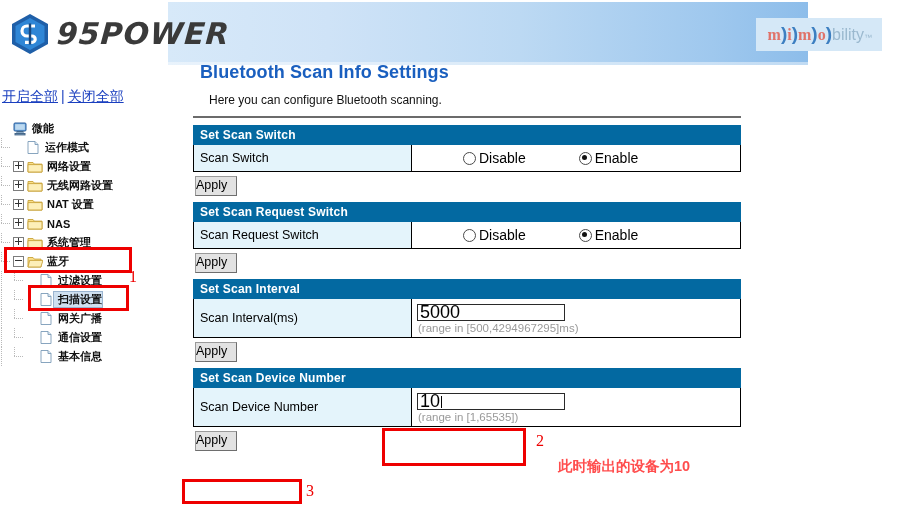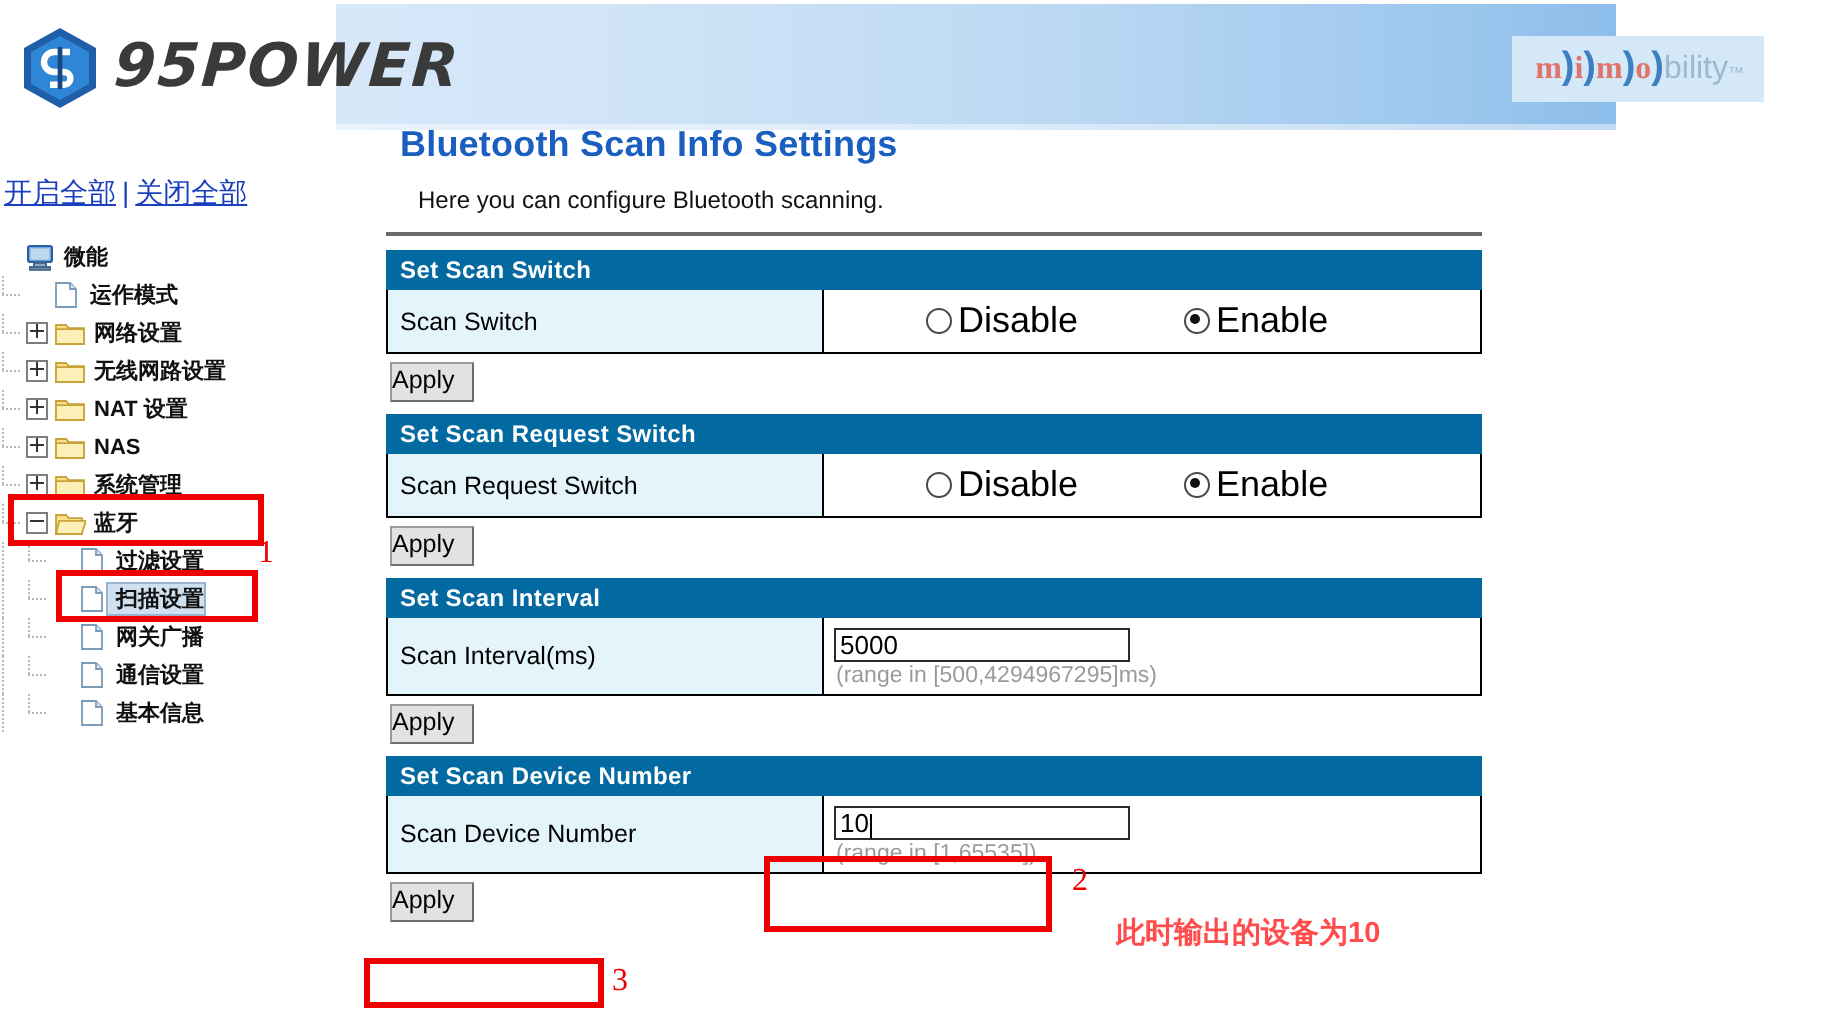--- a/index.html
+++ b/index.html
@@ -212,21 +212,21 @@
     flex: 1;
     padding: 5px 0 5px 9px;
     display: flex;
     align-items: center;
     background: #fff;
   }
   .cell-value.stacked {
     display: block;
     padding: 5px 0 3px 5px;
   }
-  .radio-wrap { display: inline-flex; align-items: center; gap: 3px; margin-right: 11px; font-size: 18px; padding-left: 42px; }
+  .radio-wrap { display: inline-flex; align-items: center; gap: 3px; margin-right: 11px; font-size: 14px; padding-left: 42px; }
   .radio {
     width: 11px; height: 11px;
     border: 1px solid #4a4a4a;
     border-radius: 50%;
     background: #fff;
     position: relative;
     flex: 0 0 auto;
   }
   .radio.on:after {
     content:"";
@@ -235,25 +235,25 @@
     width: 5px; height: 5px;
     border-radius: 50%;
     background: #111;
   }
   .txtinput {
     border: 1px solid #2a2a2a;
     background: #fff;
     width: 148px;
     height: 17px;
     font-family: "Liberation Sans", sans-serif;
-    font-size: 13px;
+    font-size: 18px;
     padding: 0 2px;
     box-sizing: border-box;
     display: flex;
-    align-items: flex-end;
+    align-items: center;
     position: relative;
   }
   .txtinput .caret {
     display: inline-block;
     width: 1px; height: 12px;
     background: #000;
     margin-left: 1px;
   }
   .hint {
     color: #9a9a9a;

